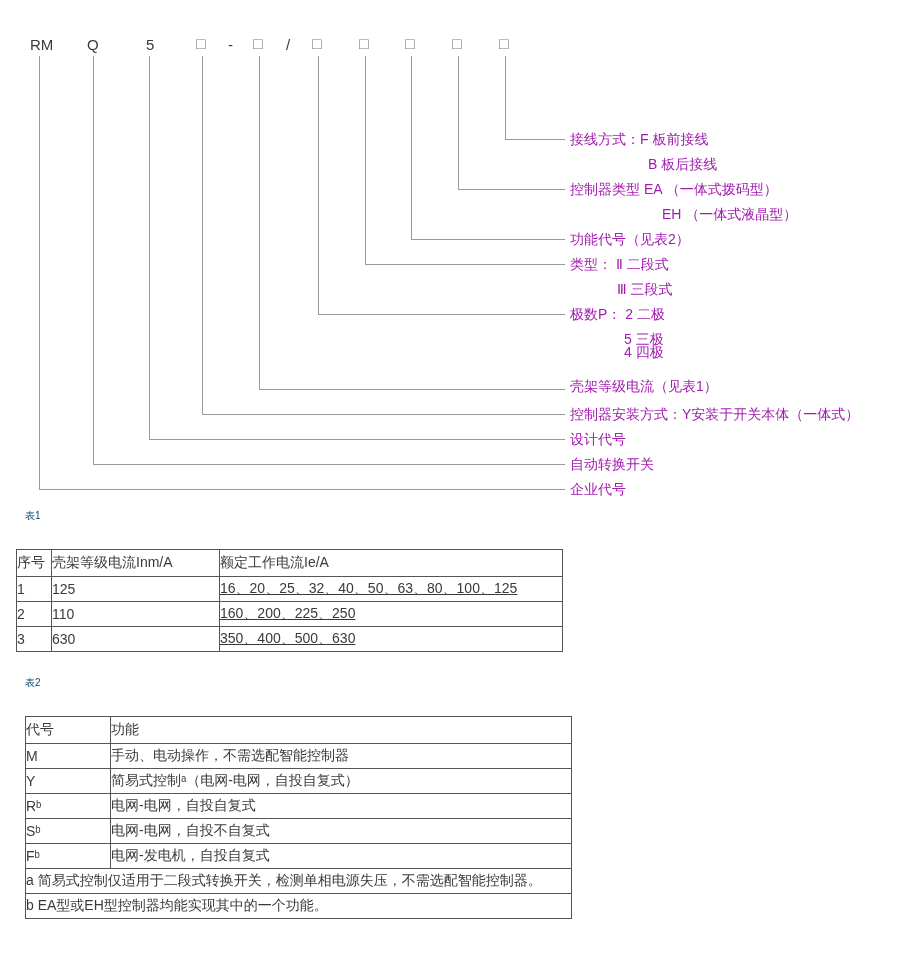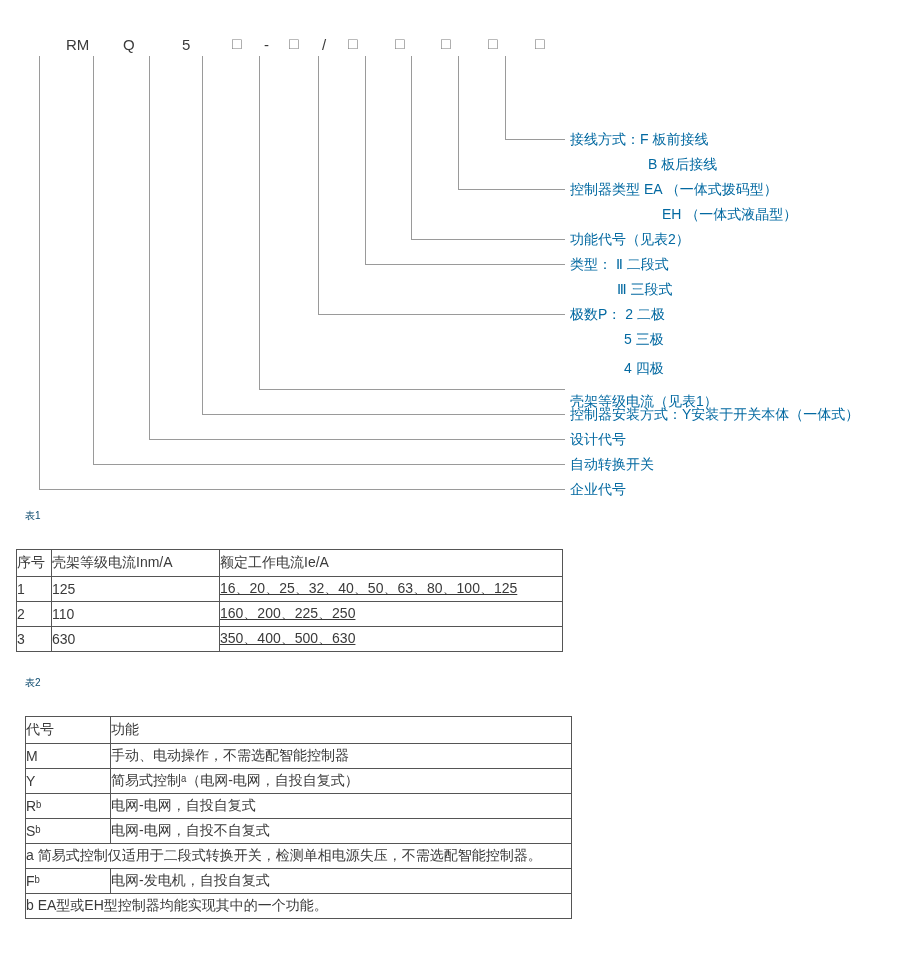--- a/index.html
+++ b/index.html
@@ -1,25 +1,25 @@
 <!DOCTYPE html>
 <html><head>
 <meta charset="utf-8">
 <style>
   html,body { margin:0; padding:0; background:#fff; }
   .page {
     position:relative; width:900px; height:958px; background:#ffffff;
     font-family:"Liberation Sans","DejaVu Sans",sans-serif; color:#3a3a3a;
     overflow:hidden;
   }
-  .code { position:absolute; top:36px; font-size:15px; color:#3a3a3a;margin-left:36px; }
+  .code { position:absolute; top:36px; font-size:15px; color:#3a3a3a; }
   .code.box { top:35px; font-size:16px; color:#7d7d7d; }
   .vl { position:absolute; width:1px; background:#9a9a9a; }
   .hl { position:absolute; height:1px; background:#9a9a9a; }
-  .lbl { position:absolute; font-size:14px; white-space:nowrap; color:#0369a1; }
+  .lbl { position:absolute; font-size:14px; white-space:nowrap; color:#a21caf; }
   .cap { position:absolute; font-size:10px; color:#0c4a6e; }
   table.t { position:absolute; border-collapse:collapse; table-layout:fixed; background:#fff; }
   .t th, .t td {
     border:1px solid #555; font-size:14px; font-weight:normal;
     height:24px; padding:0; text-align:left; vertical-align:middle;
     color:#3a3a3a; overflow:hidden; white-space:nowrap;
   }
   .t th { height:26px; }
   .cc { text-align:center; }
   .p6 { padding-left:7px; }
@@ -69,22 +69,22 @@
 
   <span class="lbl" style="left:570px;top:131px">接线方式：F 板前接线</span>
   <span class="lbl" style="left:648px;top:156px">B 板后接线</span>
   <span class="lbl" style="left:570px;top:181px">控制器类型 EA （一体式拨码型）</span>
   <span class="lbl" style="left:662px;top:206px">EH （一体式液晶型）</span>
   <span class="lbl" style="left:570px;top:231px">功能代号（见表2）</span>
   <span class="lbl" style="left:570px;top:256px">类型： Ⅱ 二段式</span>
   <span class="lbl" style="left:617px;top:281px">Ⅲ 三段式</span>
   <span class="lbl" style="left:570px;top:306px">极数P： 2 二极</span>
   <span class="lbl" style="left:624px;top:331px">5 三极</span>
-  <span class="lbl" style="left:624px;top:360px">4 四极</span>
-  <span class="lbl" style="left:570px;top:393px">壳架等级电流（见表1）</span>
+  <span class="lbl" style="left:624px;top:344px">4 四极</span>
+  <span class="lbl" style="left:570px;top:378px">壳架等级电流（见表1）</span>
   <span class="lbl" style="left:570px;top:406px">控制器安装方式：Y安装于开关本体（一体式）</span>
   <span class="lbl" style="left:570px;top:431px">设计代号</span>
   <span class="lbl" style="left:570px;top:456px">自动转换开关</span>
   <span class="lbl" style="left:570px;top:481px">企业代号</span>
 
   <span class="cap" style="left:25px;top:509px">表1</span>
   <table class="t" style="left:16px;top:549px;width:546px">
     <colgroup>
         <col style="width:35px">
         <col style="width:168px">
@@ -135,25 +135,25 @@
     </tr>
     <tr>
       <td class="p6">Rᵇ</td>
       <td class="p38">电网-电网，自投自复式</td>
     </tr>
     <tr>
       <td class="p6">Sᵇ</td>
       <td class="p38">电网-电网，自投不自复式</td>
     </tr>
     <tr>
-      <td class="note" colspan="2">a 简易式控制仅适用于二段式转换开关，检测单相电源失压，不需选配智能控制器。</td>
+      <td class="p6">Fᵇ</td>
+      <td class="p38">电网-发电机，自投自复式</td>
     </tr>
     <tr>
-      <td class="p6">Fᵇ</td>
-      <td class="p38">电网-发电机，自投自复式</td>
+      <td class="note" colspan="2">a 简易式控制仅适用于二段式转换开关，检测单相电源失压，不需选配智能控制器。</td>
     </tr>
     <tr>
       <td class="note" colspan="2">b EA型或EH型控制器均能实现其中的一个功能。</td>
     </tr>
   </tbody>
     </table>
 
 </div>
 
 </body></html>

